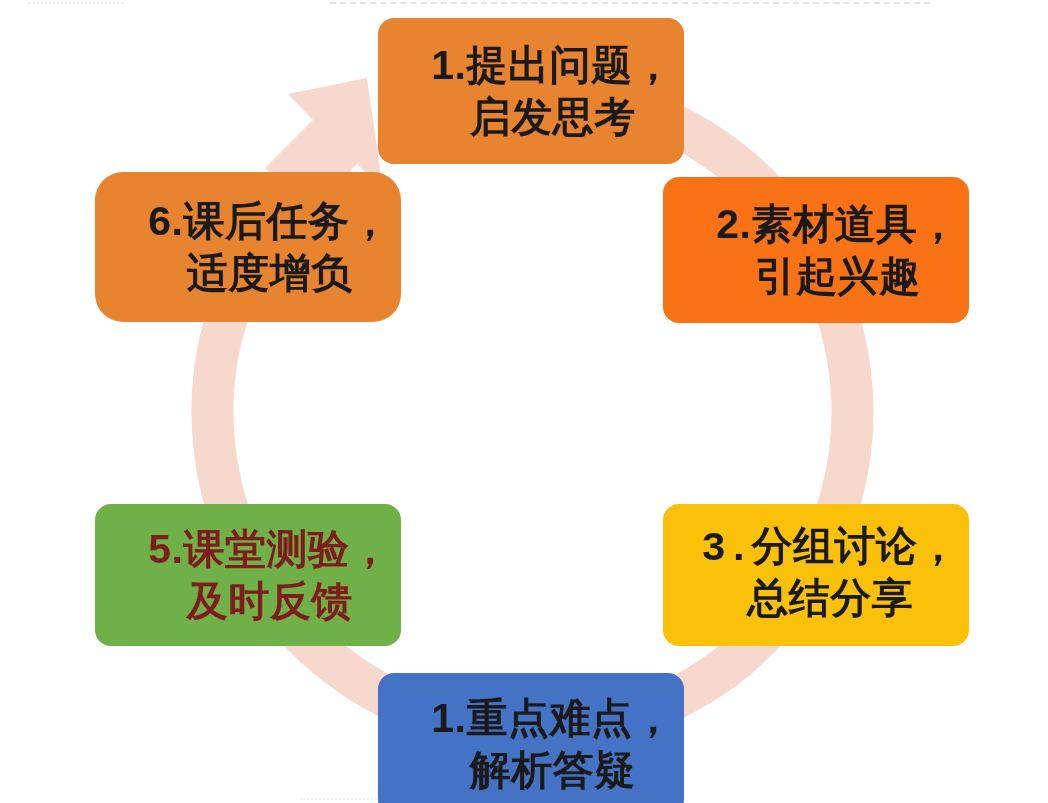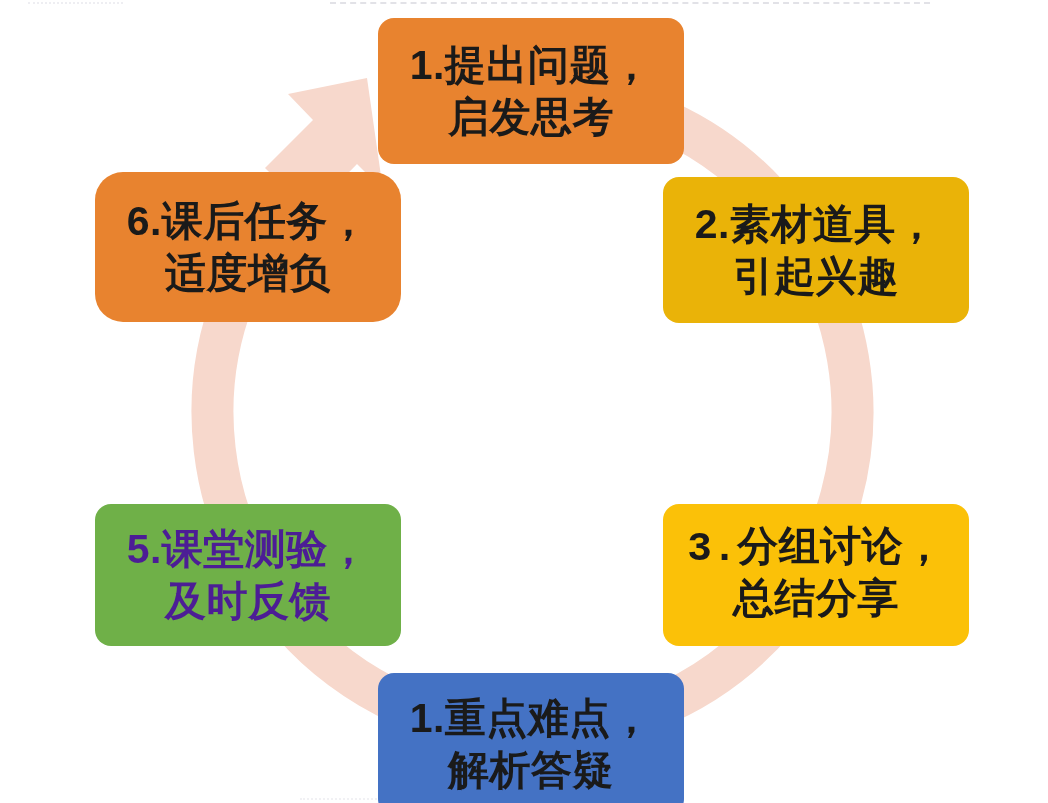--- a/index.html
+++ b/index.html
@@ -57,21 +57,21 @@
     width: 1048px;
     height: 803px;
   }
 
   .node {
     position: absolute;
     box-sizing: border-box;
     border-radius: 16px;
     display: flex;
     align-items: center;
-    justify-content: center;
+    justify-content: flex-end;
     text-align: center;
     color: #1a1a1a;
     font-weight: 700;
     font-size: 41px;
     line-height: 1.28;
     letter-spacing: 0.5px;
     padding: 4px 10px;
     white-space: pre-line;
     font-family: "Liberation Sans", "DejaVu Sans", sans-serif;
   }
@@ -99,36 +99,36 @@
              A 320 320 0 1 1 310 182" fill="none" stroke="#F7D8CC" stroke-width="42" stroke-linecap="butt"></path>
 
     <polygon id="ring-arrowhead" points="367,78 288,94 313,120 265,168 310,212 357,164 383,190" fill="#F7D8CC"></polygon>
   </svg>
 
   <div class="node node-1" style="background-color: rgb(232, 131, 47); color: rgb(26, 26, 26);">
     <span>1.提出问题，
 启发思考</span>
   </div>
 
-  <div class="node node-2" style="background-color: #eab308; color: rgb(26, 26, 26);">
+  <div class="node node-2" style="background-color: #f97316; color: rgb(26, 26, 26);">
     <span>2.素材道具，
 引起兴趣</span>
   </div>
 
   <div class="node node-3" style="background-color: rgb(251, 193, 8); color: rgb(26, 26, 26);">
     <span>3.分组讨论，
 总结分享</span>
   </div>
 
   <div class="node node-4" style="background-color: rgb(68, 114, 196); color: rgb(26, 26, 26);">
     <span>1.重点难点，
 解析答疑</span>
   </div>
 
-  <div class="node node-5" style="background-color: rgb(111, 176, 72); color: #4c1d95;">
+  <div class="node node-5" style="background-color: rgb(111, 176, 72); color: #7f1d1d;">
     <span>5.课堂测验，
 及时反馈</span>
   </div>
 
   <div class="node node-6" style="background-color: rgb(232, 131, 47); color: rgb(26, 26, 26); border-radius: 28px;">
     <span>6.课后任务，
 适度增负</span>
   </div>
 
 </div>

